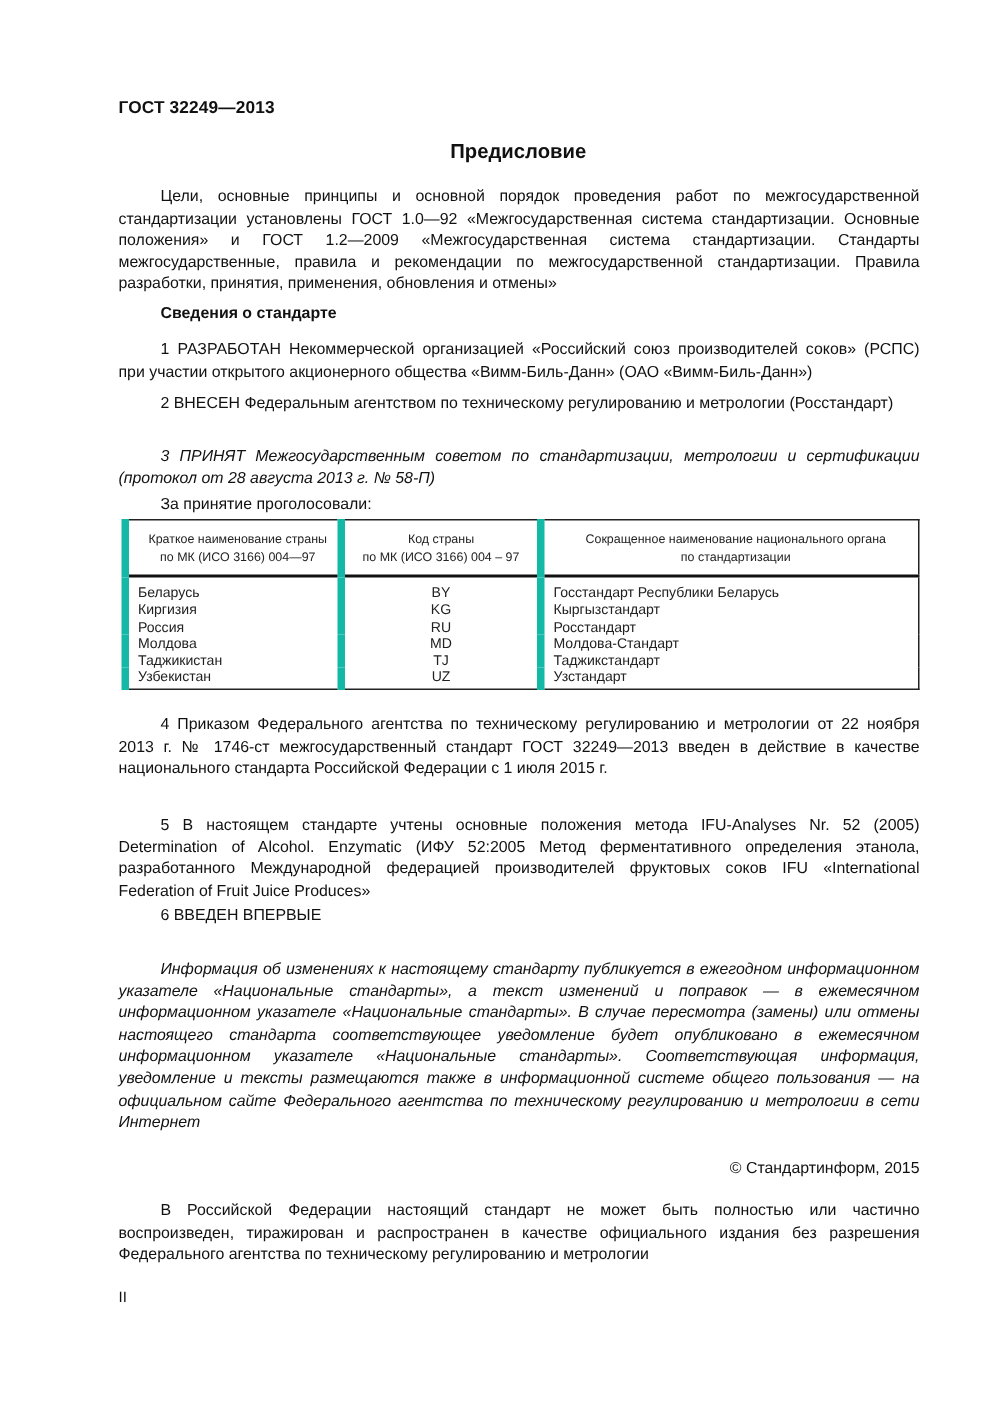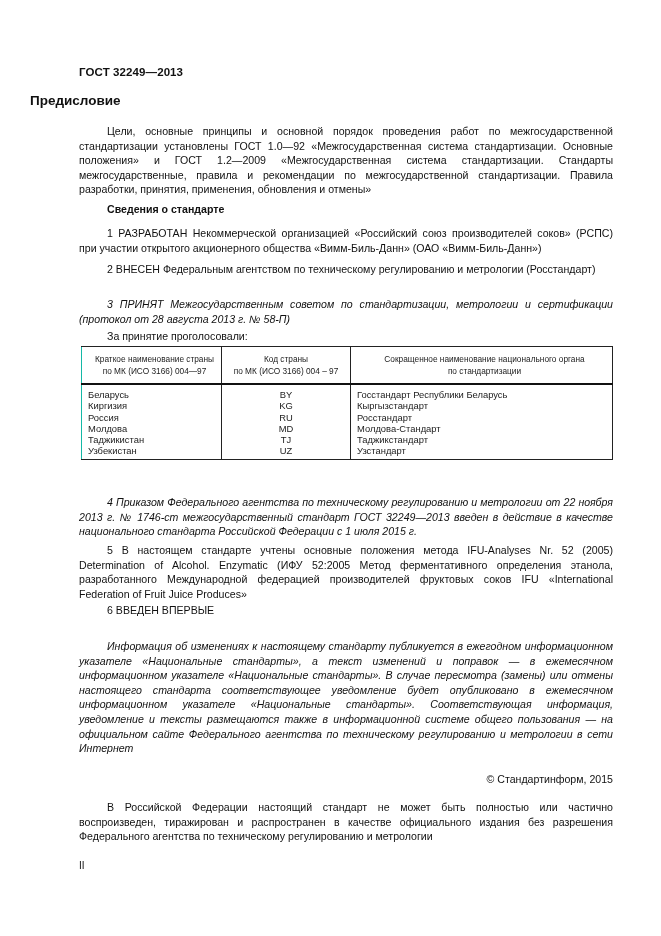--- a/index.html
+++ b/index.html
@@ -2,35 +2,35 @@
 <html><head>
   <meta charset="utf-8">
   <style>
     html, body { margin: 0; padding: 0; background: #ffffff; }
     body {
       width: 661px; height: 936px; position: relative; overflow: hidden;
       font-family: "Liberation Sans", sans-serif; color: #111111;
     }
     .abs { position: absolute; }
     .gost-id { left: 79px; top: 66px; font-size: 11.5px; font-weight: bold; letter-spacing: 0.1px; }
-    .title { left: 0; width: 661px; top: 93px; font-size: 13.5px; font-weight: bold; padding-left: 30px; box-sizing: border-box; }
+    .title { left: 0; width: 661px; top: 93px; text-align: center; font-size: 13.5px; font-weight: bold; padding-left: 30px; box-sizing: border-box; }
     .para {
       left: 79px; width: 534px; font-size: 10.6px; line-height: 14.6px;
       text-align: justify; text-indent: 28px; margin: 0;
     }
     .subhead { left: 107px; font-size: 10.6px; font-weight: bold; }
     .italic { font-style: italic; }
     .right { text-align: right; text-indent: 0; }
 
     
     .vote-table {
       position: absolute; left: 81px; top: 346px; width: 532px;
       border-collapse: collapse; font-size: 9px; color: #222;
     }
-    .vote-table th, .vote-table td { border-left: 1px solid #14b8a6; border-right: 1px solid #222; padding: 0; }
+    .vote-table th, .vote-table td { border-left: 5px solid #14b8a6; border-right: 1px solid #222; padding: 0; }
     .vote-table thead th {
       border-top: 1px solid #222; border-bottom: 2.5px solid #111;
       font-weight: normal; text-align: center; height: 36px; line-height: 12px; vertical-align: middle;
       font-size: 8.3px;
     }
     .vote-table tbody td { line-height: 11.3px; font-size: 9.4px; }
     .vote-table tbody tr:first-child td { padding-top: 4px; }
     .vote-table tbody tr:last-child td { border-bottom: 1px solid #222; padding-bottom: 2px; }
     .c1 { width: 139px; text-align: left; }
     .c1 span { padding-left: 6px; }
@@ -99,21 +99,21 @@
       <td class="c3"><span>Таджикстандарт</span></td>
     </tr>
     <tr>
       <td class="c1"><span>Узбекистан</span></td>
       <td class="c2">UZ</td>
       <td class="c3"><span>Узстандарт</span></td>
     </tr>
   </tbody>
 </table>
 
-<p class="abs para" style="top:495px;font-style:italic;">4 Приказом Федерального агентства по техническому регулированию и метрологии от 22 ноября 2013 г. № 1746-ст межгосударственный стандарт ГОСТ 32249—2013 введен в действие в качестве национального стандарта Российской Федерации с 1 июля 2015 г.</p>
+<p class="abs para" style="top:476px;">4 Приказом Федерального агентства по техническому регулированию и метрологии от 22 ноября 2013 г. № 1746-ст межгосударственный стандарт ГОСТ 32249—2013 введен в действие в качестве национального стандарта Российской Федерации с 1 июля 2015 г.</p>
 <p class="abs para" style="top:543px;">5 В настоящем стандарте учтены основные положения метода IFU-Analyses Nr. 52 (2005) Determination of Alcohol. Enzymatic (ИФУ 52:2005 Метод ферментативного определения этанола, разработанного Международной федерацией производителей фруктовых соков IFU «International Federation of Fruit Juice Produces»</p>
 <p class="abs para" style="top:603px;">6 ВВЕДЕН ВПЕРВЫЕ</p>
 
 <p class="abs para italic" style="top:639px;">Информация об изменениях к настоящему стандарту публикуется в ежегодном информационном указателе «Национальные стандарты», а текст изменений и поправок — в ежемесячном информационном указателе «Национальные стандарты». В случае пересмотра (замены) или отмены настоящего стандарта соответствующее уведомление будет опубликовано в ежемесячном информационном указателе «Национальные стандарты». Соответствующая информация, уведомление и тексты размещаются также в информационной системе общего пользования — на официальном сайте Федерального агентства по техническому регулированию и метрологии в сети Интернет</p>
 
 <p class="abs para right" style="top:772px;">© Стандартинформ, 2015</p>
 
 <p class="abs para" style="top:800px;">В Российской Федерации настоящий стандарт не может быть полностью или частично воспроизведен, тиражирован и распространен в качестве официального издания без разрешения Федерального агентства по техническому регулированию и метрологии</p>
 
 <div class="abs pagenum">II</div>

